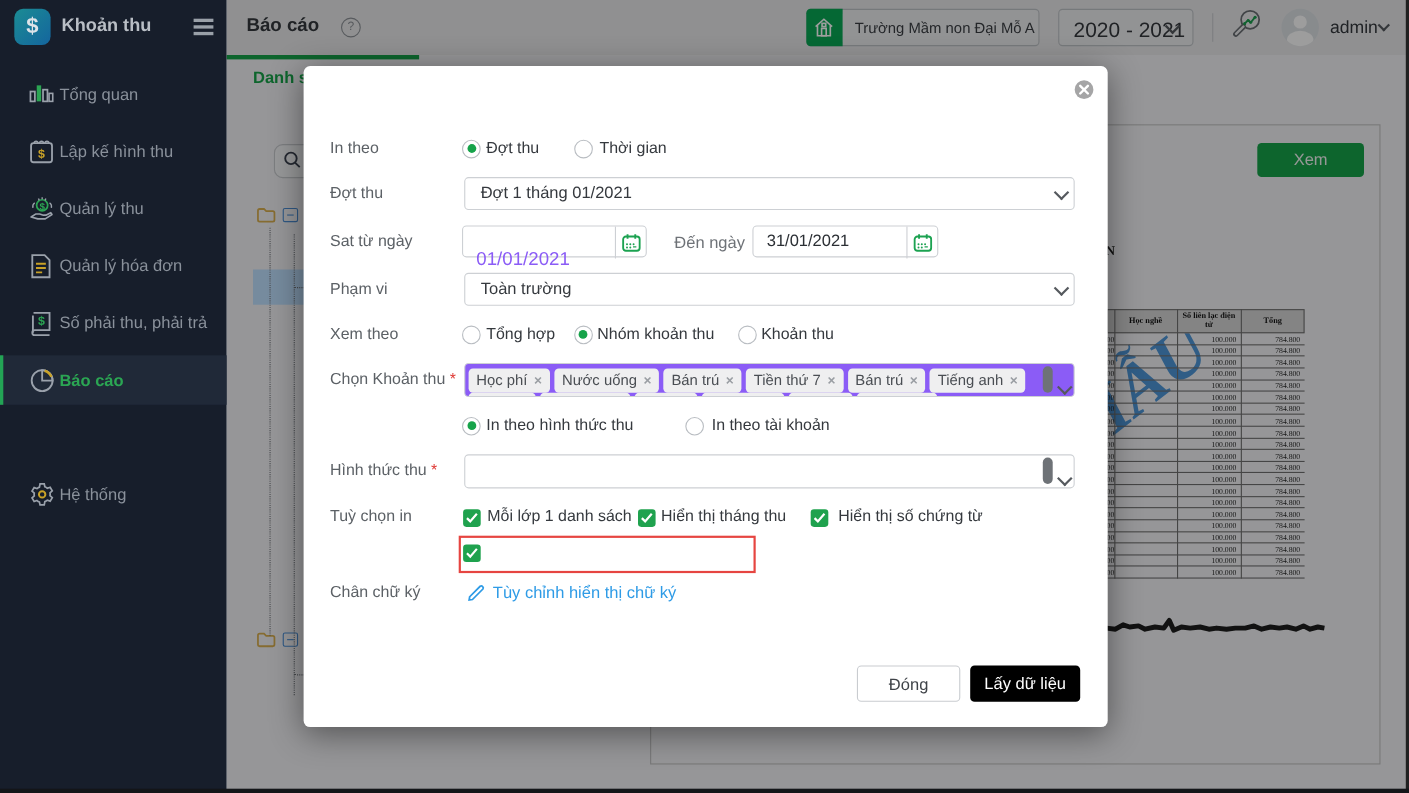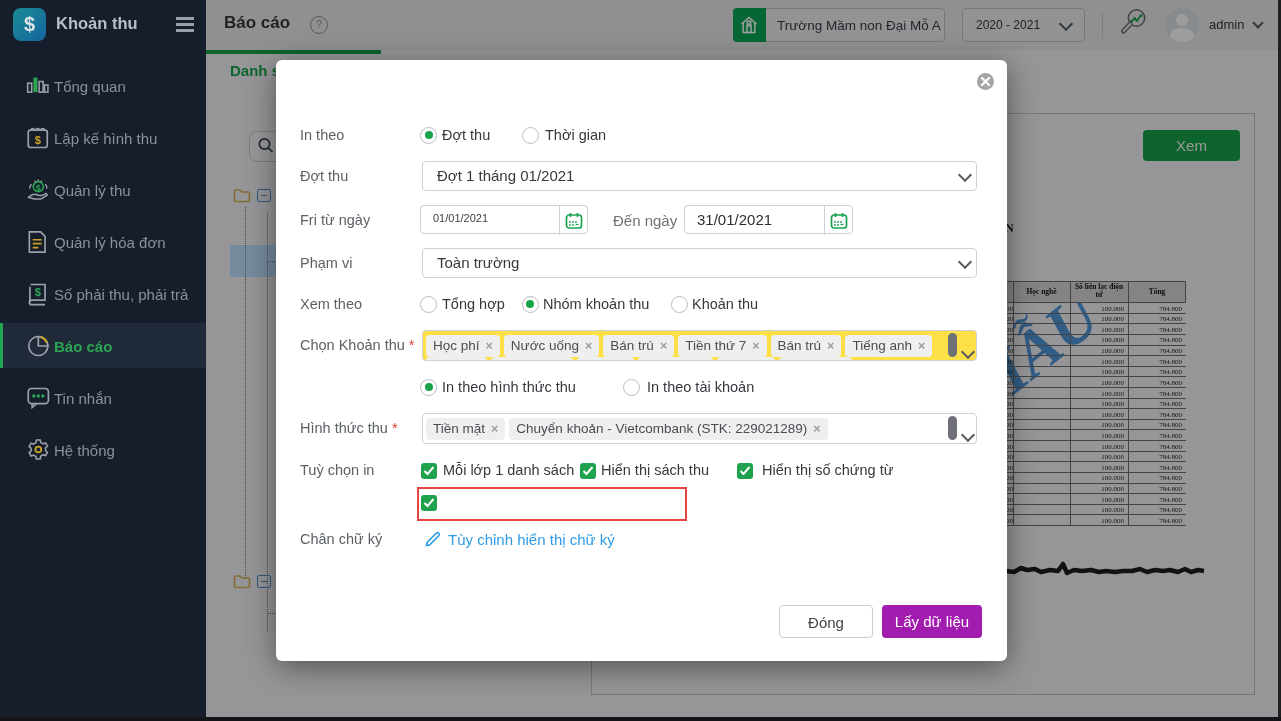--- a/index.html
+++ b/index.html
@@ -38,40 +38,40 @@
     <svg width="20" height="20" viewBox="0 0 24 24" style="position:absolute;left:6px;top:7px" fill="none" stroke="#fff" stroke-width="1.8">
         <path d="M3 11 L12 3 L21 11"></path>
         <path d="M5 9.5 V21 H19 V9.5"></path>
         <rect x="9.5" y="13" width="5" height="8"></rect>
         <rect x="10" y="7.5" width="4" height="3.5"></rect>
       </svg>
   </div>
   <div class="abs" style="left:571px;top:18px;font-size:13.5px;color:#3A3E43">Trường Mầm non Đại Mỗ A</div>
 
   <div class="abs" style="left:756px;top:8px;width:123px;height:34px;background:#ECEDEF;border:1px solid #BFC3C7;border-radius:4px"></div>
-  <div class="abs" style="left:770px;top:18px;font-size:12px;color:#34383D">2020 - 2021</div>
+  <div class="abs" style="left:770px;top:18px;font-size:19px;color:#34383D">2020 - 2021</div>
   <div class="chev" style="left:855px;top:19px;border-color:#55595E"></div>
 
   <div class="abs" style="left:896px;top:12px;width:1px;height:26px;background:#C9CBCE"></div>
   <svg class="abs" style="left:908px;top:7px" width="34" height="32" viewBox="0 0 34 32">
     <circle cx="22.5" cy="11" r="8.2" fill="none" stroke="#6A6E73" stroke-width="1.6"></circle>
     <line x1="16.2" y1="17.3" x2="9.5" y2="24" stroke="#6A6E73" stroke-width="5" stroke-linecap="round"></line>
     <line x1="16.4" y1="17.1" x2="9.7" y2="23.8" stroke="#E8E9EB" stroke-width="2.2" stroke-linecap="round"></line>
     <path d="M17.5 14.5 L20.5 11.5 L23 13.5 L27 8.5" fill="none" stroke="#1C9D4E" stroke-width="1.7"></path>
     <circle cx="17.5" cy="14.5" r="1.4" fill="#1C9D4E"></circle>
       <circle cx="20.8" cy="11.6" r="1.4" fill="#1C9D4E"></circle>
       <circle cx="23" cy="13.3" r="1.4" fill="#1C9D4E"></circle>
       <circle cx="27" cy="8.7" r="1.4" fill="#1C9D4E"></circle>
   </svg>
 
   <div class="abs" style="left:959px;top:8px;width:34px;height:34px;border-radius:50%;background:#DCE0E4;overflow:hidden">
     <div class="abs" style="left:11px;top:6px;width:12px;height:12px;border-radius:50%;background:#FDFDFD"></div>
     <div class="abs" style="left:5px;top:20px;width:24px;height:16px;border-radius:50%;background:#FDFDFD"></div>
   </div>
-  <div class="abs" style="left:1003px;top:17px;font-size:13px;color:#34383D">admin</div>
+  <div class="abs" style="left:1003px;top:17px;font-size:16px;color:#34383D">admin</div>
   <div class="chev" style="left:1048px;top:19px;width:8px;height:8px"></div>
 
   <div class="abs" style="left:24px;top:62px;font-size:15px;font-weight:bold;color:#18A34A">Danh sách báo cáo</div>
   <div class="abs" style="left:43px;top:131px;width:330px;height:31px;background:#F4F5F7;border:1px solid #C8CBCF;border-radius:8px"></div>
   <svg class="abs" style="left:49px;top:135px" width="22" height="22" viewBox="0 0 22 22">
       <circle cx="9.5" cy="9" r="5.2" fill="none" stroke="#3A4250" stroke-width="1.7"></circle>
       <line x1="13.2" y1="12.8" x2="17.5" y2="17" stroke="#3A4250" stroke-width="1.7"></line>
     </svg>
 
   <svg class="abs" style="left:27px;top:188px" width="18" height="15" viewBox="0 0 18 15">
@@ -249,30 +249,20 @@
   <div class="abs" style="left:0;top:323px;width:206px;height:45px;background:#202938"></div>
   <div class="abs" style="left:0;top:323px;width:3px;height:45px;background:#23A455"></div>
   <div class="mi" style="top:323px">
       <svg width="22" height="22" viewBox="0 0 22 22">
         <circle cx="11" cy="11" r="8.5" fill="none" stroke="#9AA1AB" stroke-width="1.5"></circle>
         <path d="M11 11 V2.5 A8.5 8.5 0 0 1 19.5 11 Z" fill="none" stroke="#9AA1AB" stroke-width="1.5"></path>
         <path d="M13 3 a8.5 8.5 0 0 1 5.5 5" fill="none" stroke="#C9A227" stroke-width="2"></path>
       </svg>
       <span class="t" style="color:#2BA553;font-weight:bold">Báo cáo</span>
     </div>
-  <div class="mi" style="top:375px">
-      <svg width="22" height="21" viewBox="0 0 22 21">
-        <rect x="2" y="2" width="18" height="13.5" rx="3" fill="none" stroke="#9AA1AB" stroke-width="1.5"></rect>
-        <path d="M5.5 15.5 v3.5 l4-3.5" fill="none" stroke="#9AA1AB" stroke-width="1.5"></path>
-        <circle cx="7" cy="8.7" r="1.5" fill="#2BA553"></circle>
-        <circle cx="11" cy="8.7" r="1.5" fill="#2BA553"></circle>
-        <circle cx="15" cy="8.7" r="1.5" fill="#2BA553"></circle>
-      </svg>
-      <span class="t">Tin nhắn</span>
-    </div>
   <div class="mi" style="top:427px">
       <svg width="22" height="22" viewBox="0 0 22 22">
         <path d="M9.3 2 h3.4 l0.5 2.3 a7 7 0 0 1 2 1.2 l2.3-0.8 1.7 2.9 -1.8 1.6 a7 7 0 0 1 0 2.3 l1.8 1.6 -1.7 2.9 -2.3-0.8 a7 7 0 0 1 -2 1.2 L12.7 19 H9.3 l-0.5-2.3 a7 7 0 0 1 -2-1.2 l-2.3 0.8 -1.7-2.9 1.8-1.6 a7 7 0 0 1 0-2.3 L2.8 7.9 4.5 5 l2.3 0.8 a7 7 0 0 1 2-1.2 z" fill="none" stroke="#9AA1AB" stroke-width="1.4"></path>
         <circle cx="11" cy="10.5" r="2.6" fill="none" stroke="#C9A227" stroke-width="1.6"></circle>
       </svg>
       <span class="t">Hệ thống</span>
     </div>
 </div>
 <div id="modal">
   <div class="abs" style="left:701px;top:13px;width:17px;height:17px;border-radius:50%;background:#A5A5A6"><svg width="17" height="17" viewBox="0 0 17 17">
@@ -284,24 +274,24 @@
   <div class="vl" style="left:166px;top:67px">Đợt thu</div>
   <span class="rd" style="left:245.5px;top:66.5px"></span>
   <div class="vl" style="left:269px;top:67px">Thời gian</div>
 
   <div class="lb" style="left:24px;top:108px">Đợt thu</div>
   <div class="sel" style="top:101px">
       <span class="tx">Đợt 1 tháng 01/2021</span>
       <span class="chev" style="left:537px;top:8px"></span>
     </div>
 
-  <div class="lb" style="left:24px;top:152px">Fri từ ngày</div>
+  <div class="lb" style="left:24px;top:152px">Sat từ ngày</div>
   <div class="abs" style="left:144px;top:145px;width:168px;height:29px;border:1px solid #CDD0D4;border-radius:4px;background:#fff">
     <div class="abs" style="left:138px;top:0;width:0;height:29px;border-left:1px solid #CDD0D4"></div>
-    <div class="abs" style="left:12px;top:6px;font-size:11px;color:#404040">01/01/2021</div>
+    <div class="abs" style="left:12px;top:20px;font-size:17px;color:#8b5cf6">01/01/2021</div>
     <svg class="abs" style="left:144px;top:5.5px" width="18" height="18" viewBox="0 0 18 18">
         <rect x="1.5" y="3" width="15" height="13" rx="2.5" fill="none" stroke="#1CA251" stroke-width="1.7"></rect>
         <line x1="5.5" y1="1" x2="5.5" y2="5" stroke="#1CA251" stroke-width="1.7"></line>
         <line x1="12.5" y1="1" x2="12.5" y2="5" stroke="#1CA251" stroke-width="1.7"></line>
         <circle cx="5" cy="10" r="0.9" fill="#1CA251"></circle>
         <circle cx="8" cy="10" r="0.9" fill="#1CA251"></circle>
         <circle cx="11" cy="10" r="0.9" fill="#1CA251"></circle>
         <circle cx="5" cy="13" r="0.9" fill="#1CA251"></circle>
         <circle cx="8" cy="13" r="0.9" fill="#1CA251"></circle>
         <line x1="10.5" y1="12.5" x2="13.5" y2="12.5" stroke="#1CA251" stroke-width="1.2"></line>
@@ -332,52 +322,51 @@
 
   <div class="lb" style="left:24px;top:236px">Xem theo</div>
   <span class="rd" style="left:143.5px;top:235.5px"></span>
   <div class="vl" style="left:166px;top:236px">Tổng hợp</div>
   <span class="rd on" style="left:245.5px;top:235.5px"></span>
   <div class="vl" style="left:267px;top:236px">Nhóm khoản thu</div>
   <span class="rd" style="left:394.5px;top:235.5px"></span>
   <div class="vl" style="left:416px;top:236px">Khoản thu</div>
 
   <div class="lb" style="left:24px;top:277px">Chọn Khoản thu <span style="color:#E0403C">*</span></div>
-  <div class="abs" style="left:146px;top:270px;width:555px;height:31px;border:1px solid #CDD0D4;border-radius:4px;background:#fde047;overflow:hidden">
+  <div class="abs" style="left:146px;top:270px;width:555px;height:31px;border:1px solid #CDD0D4;border-radius:4px;background:#8b5cf6;overflow:hidden">
     <div class="abs" style="left:3px;top:4px;width:520px;white-space:nowrap"><span class="tag">Học phí<span class="x">×</span></span><span class="tag">Nước uống<span class="x">×</span></span><span class="tag">Bán trú<span class="x">×</span></span><span class="tag">Tiền thứ 7<span class="x">×</span></span><span class="tag">Bán trú<span class="x">×</span></span><span class="tag">Tiếng anh<span class="x">×</span></span></div>
     <div class="abs" style="left:3px;top:26px;width:520px;white-space:nowrap"><span class="tag">Học phí</span><span class="tag">Nước uống</span><span class="tag">Bán trú</span><span class="tag">Tiền thứ 7</span><span class="tag">Bán trú</span><span class="tag">Tiếng anh</span></div>
     <div class="abs" style="left:525px;top:2px;width:9px;height:24px;border-radius:5px;background:#6E7277"></div>
   </div>
   <div class="chev abs" style="left:687px;top:287px"></div>
 
   <span class="rd on" style="left:144px;top:318.5px"></span>
   <div class="vl" style="left:166px;top:319px">In theo hình thức thu</div>
   <span class="rd" style="left:346.5px;top:318.5px"></span>
   <div class="vl" style="left:371px;top:319px">In theo tài khoản</div>
 
   <div class="lb" style="left:24px;top:360px">Hình thức thu <span style="color:#E0403C">*</span></div>
   <div class="abs" style="left:146px;top:353px;width:555px;height:31px;border:1px solid #CDD0D4;border-radius:4px;background:#fff;overflow:hidden">
-    <div class="abs" style="left:3px;top:4px;width:540px;white-space:nowrap"><span class="tag">Tiền mặt<span class="x">×</span></span><span class="tag">Chuyển khoản - Vietcombank (STK: 229021289)<span class="x">×</span></span></div>
     <div class="abs" style="left:525px;top:2px;width:9px;height:24px;border-radius:5px;background:#6E7277"></div>
   </div>
   <div class="chev abs" style="left:687px;top:370px"></div>
 
   <div class="lb" style="left:24px;top:402px">Tuỳ chọn in</div>
   <span class="cb" style="left:145px;top:403px">
       <svg width="12" height="10" viewBox="0 0 12 10">
         <path d="M1.5 5 l3 3 6-7" fill="none" stroke="#fff" stroke-width="2"></path>
       </svg>
     </span>
   <div class="vl" style="left:167px;top:402px">Mỗi lớp 1 danh sách</div>
   <span class="cb" style="left:304px;top:403px">
       <svg width="12" height="10" viewBox="0 0 12 10">
         <path d="M1.5 5 l3 3 6-7" fill="none" stroke="#fff" stroke-width="2"></path>
       </svg>
     </span>
-  <div class="vl" style="left:325px;top:402px">Hiển thị sách thu</div>
+  <div class="vl" style="left:325px;top:402px">Hiển thị tháng thu</div>
   <span class="cb" style="left:461px;top:403px">
       <svg width="12" height="10" viewBox="0 0 12 10">
         <path d="M1.5 5 l3 3 6-7" fill="none" stroke="#fff" stroke-width="2"></path>
       </svg>
     </span>
   <div class="vl" style="left:486px;top:402px">Hiển thị số chứng từ</div>
 
   <div class="abs" style="left:141px;top:427px;width:270px;height:34px;border:2px solid #E64541"></div>
   <span class="cb" style="left:145px;top:435px">
       <svg width="12" height="10" viewBox="0 0 12 10">
@@ -385,16 +374,16 @@
       </svg>
     </span>
 
   <div class="lb" style="left:24px;top:471px">Chân chữ ký</div>
   <svg class="abs" style="left:148px;top:470px" width="18" height="18" viewBox="0 0 18 18">
       <path d="M3 12.5 L12.5 3 a1.8 1.8 0 0 1 2.5 2.5 L5.5 15 L2.5 15.5 z" fill="none" stroke="#2E9BE6" stroke-width="1.6"></path>
     </svg>
   <div class="abs" style="left:172px;top:471px;font-size:15px;color:#2E9BE6">Tùy chỉnh hiển thị chữ ký</div>
 
   <div class="abs" style="left:503px;top:545px;width:94px;height:33px;border:1px solid #C9CCD0;border-radius:4px;background:#fff;font-size:15px;color:#3F4348;text-align:center;line-height:33px">Đóng</div>
-  <div class="abs" style="left:606px;top:545px;width:100px;height:33px;border-radius:4px;background:#a21caf;font-size:15px;color:#fff;text-align:center;line-height:33px">Lấy dữ liệu</div>
+  <div class="abs" style="left:606px;top:545px;width:100px;height:33px;border-radius:4px;background:#000000;font-size:15px;color:#fff;text-align:center;line-height:33px">Lấy dữ liệu</div>
 </div>
 <div class="abs" style="left:1278px;top:0;width:3px;height:721px;background:#202020;z-index:150"></div>
 <div class="abs" style="left:0;top:717px;width:1281px;height:4px;background:#131518;z-index:150"></div>
 
 </body></html>

